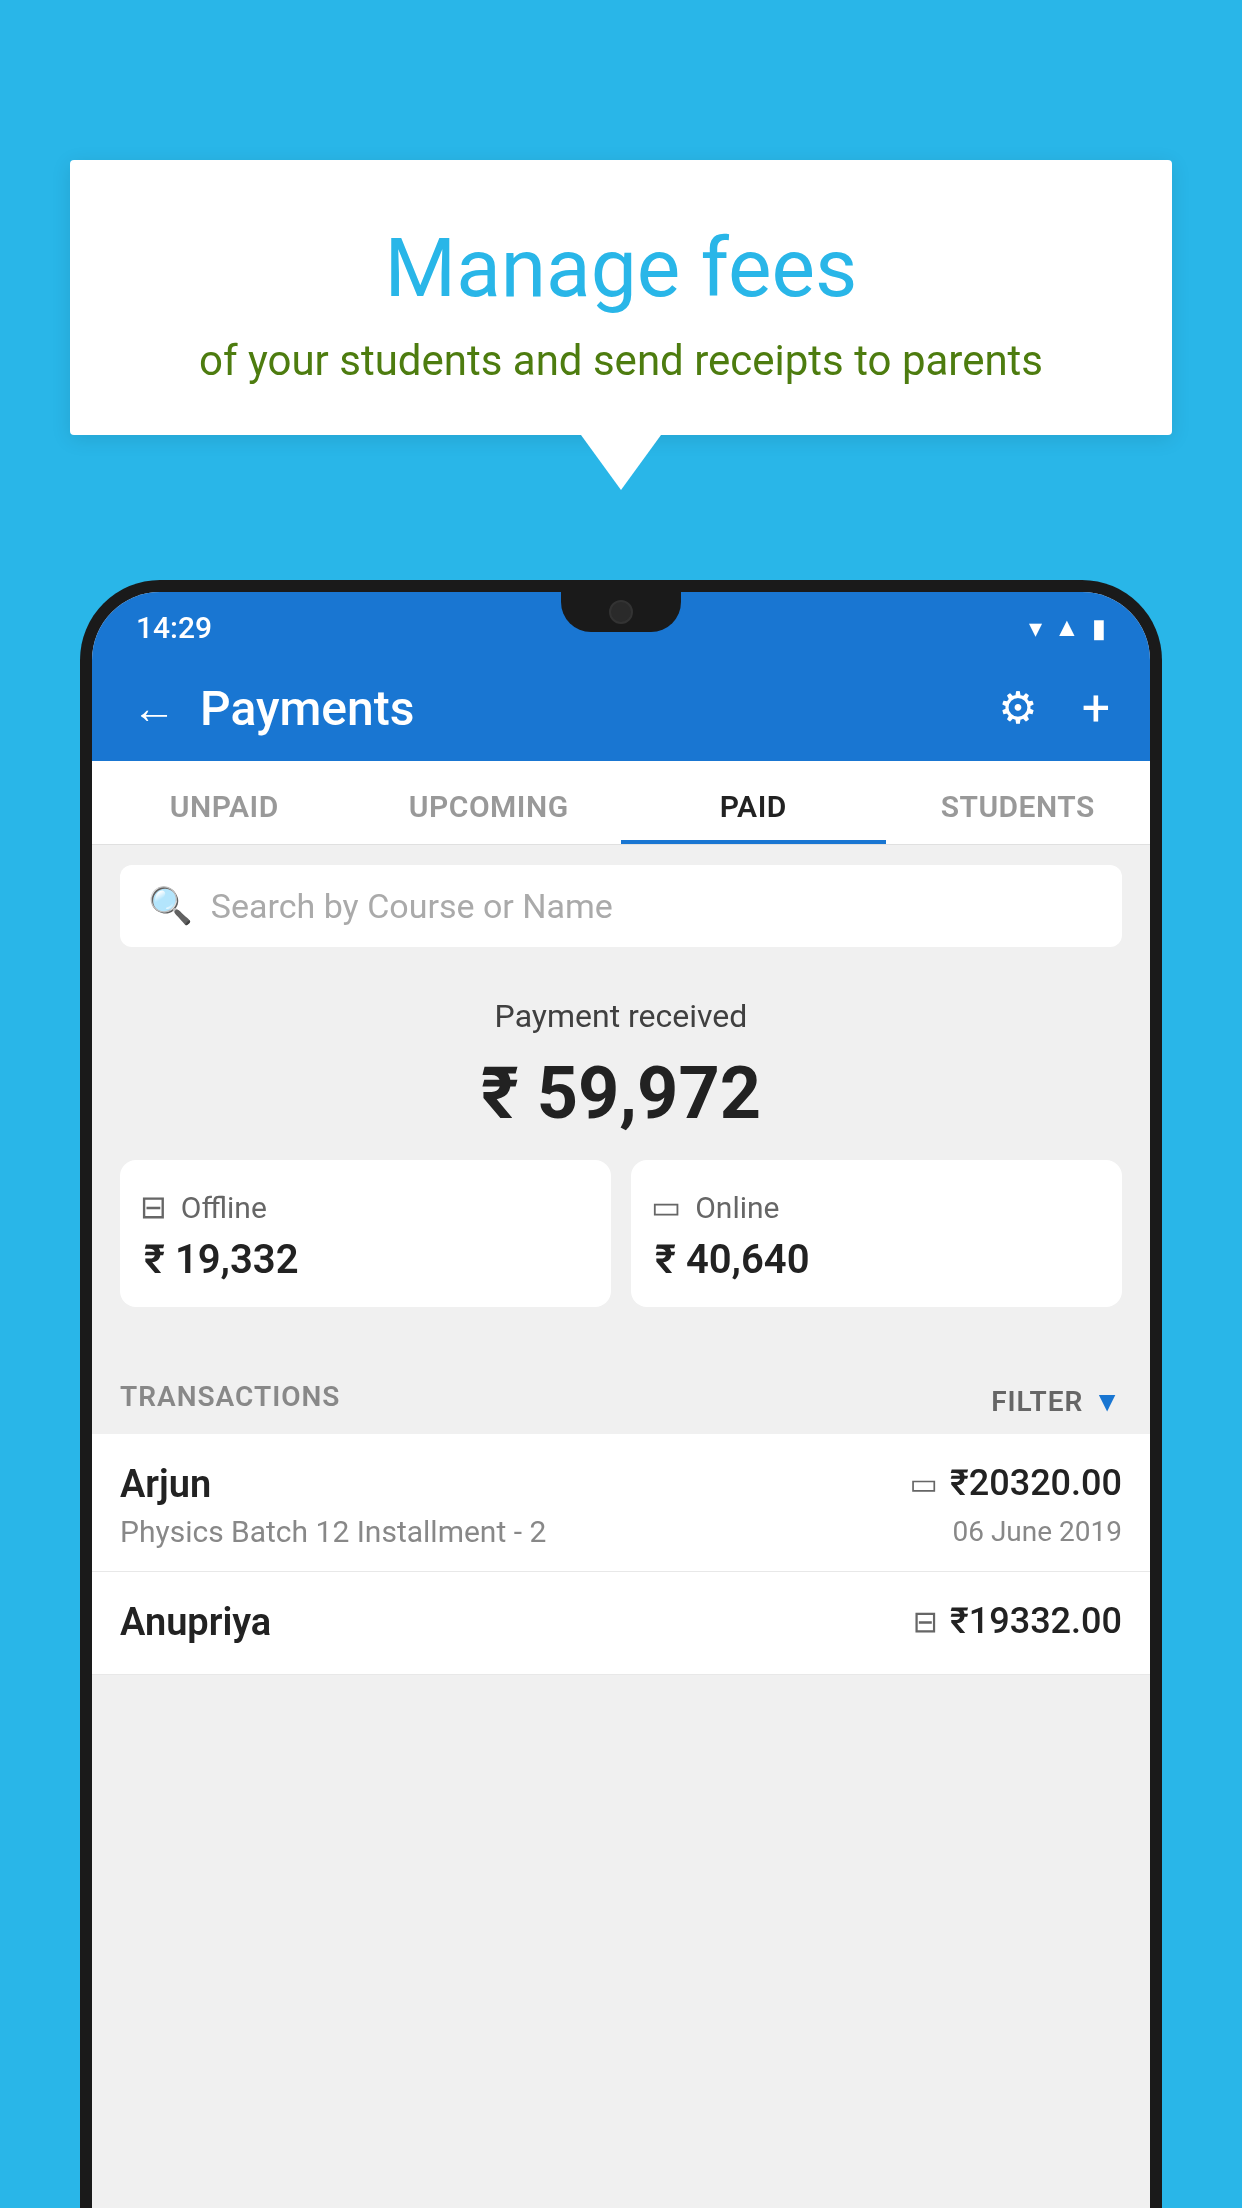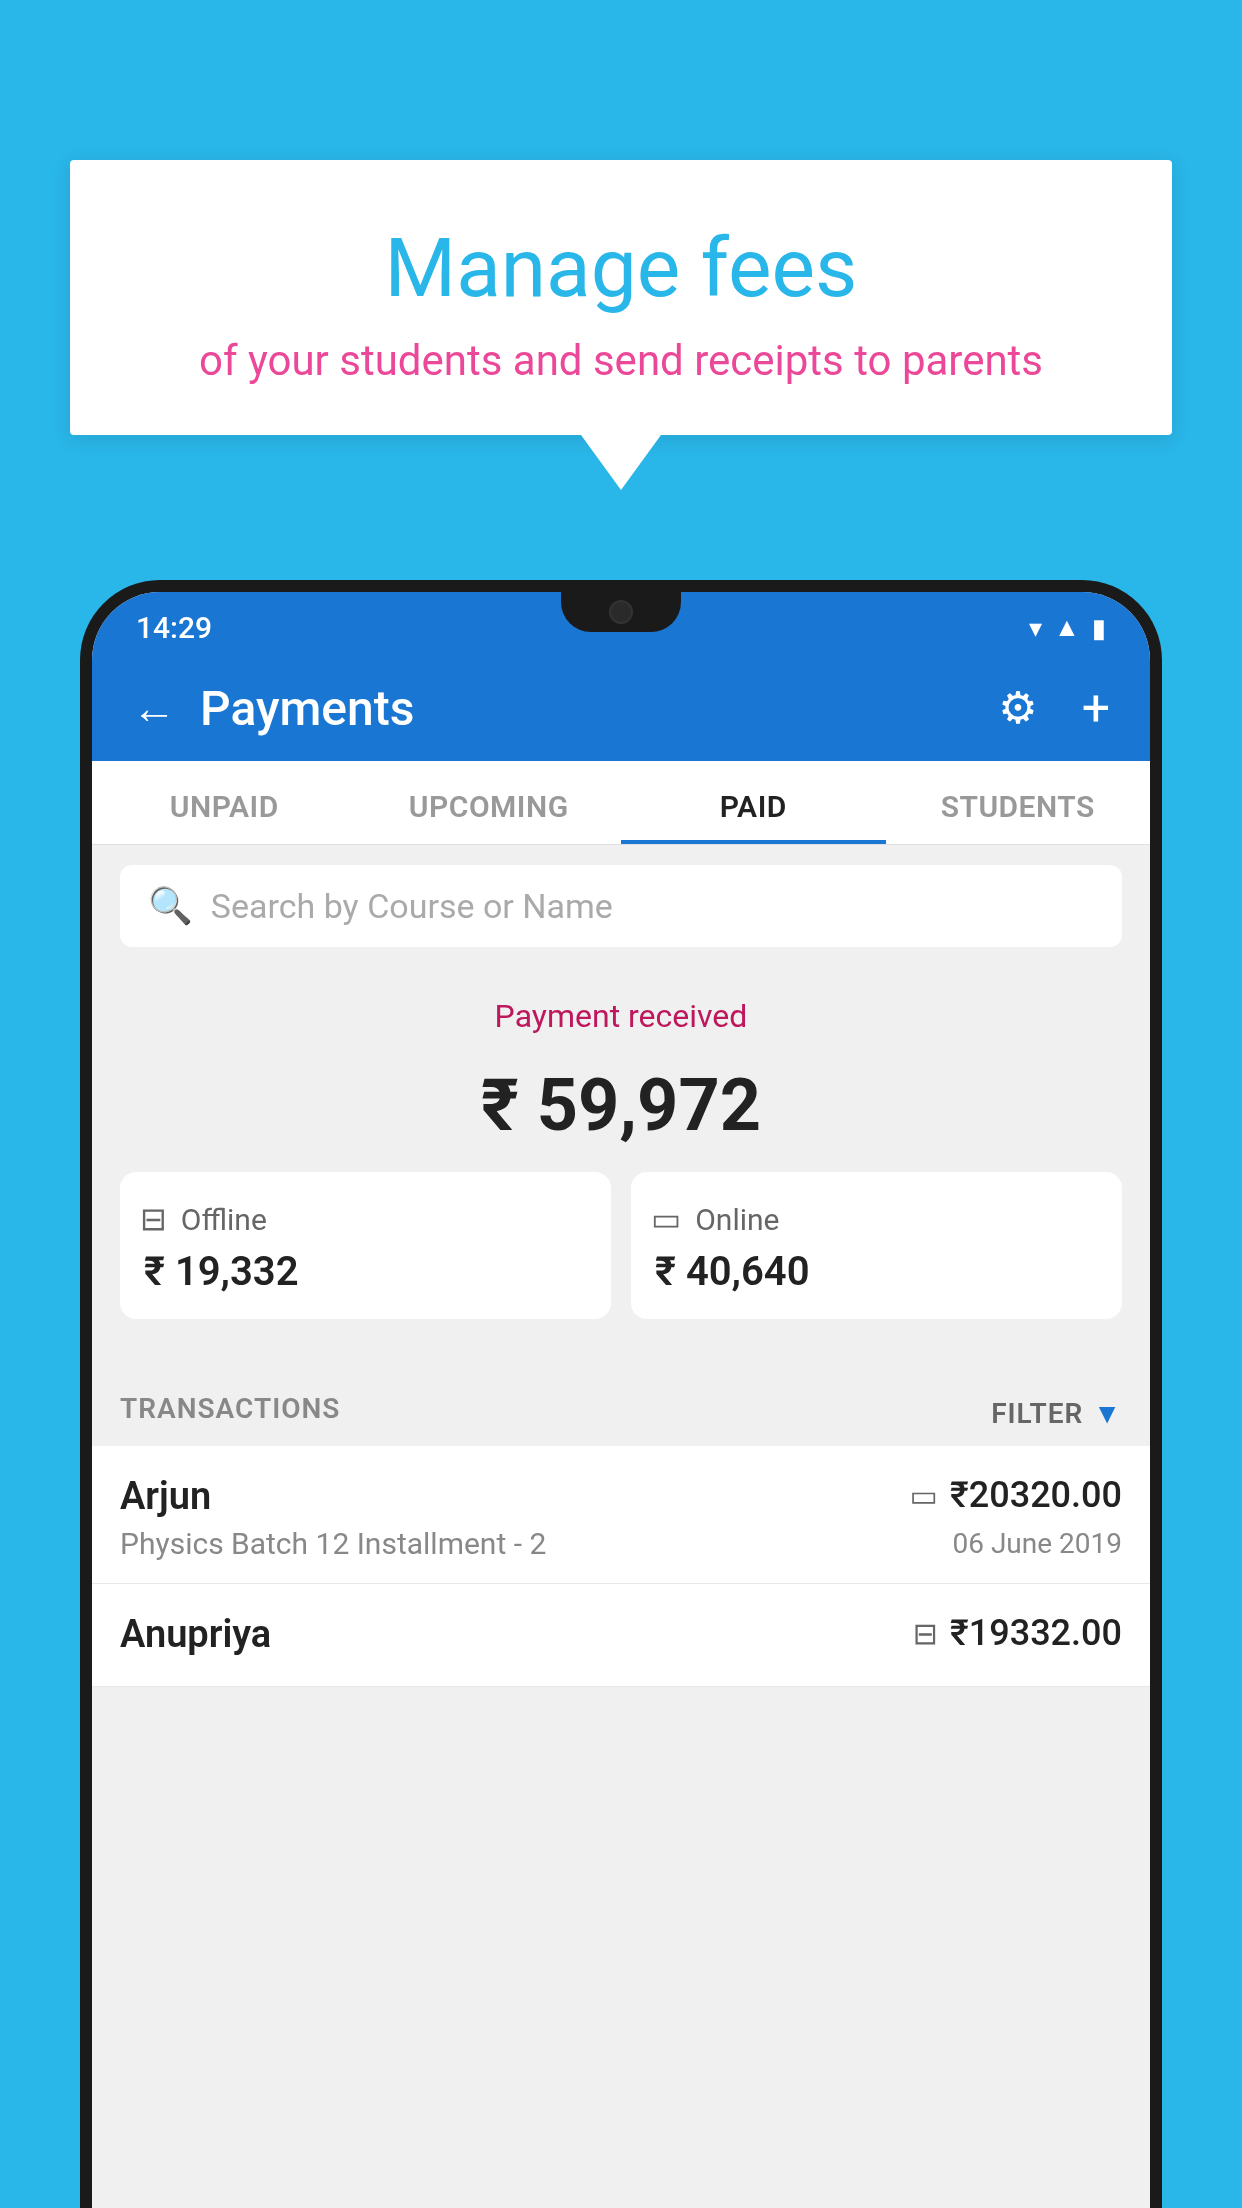--- a/index.html
+++ b/index.html
@@ -30,21 +30,21 @@
       width: 100%;
       box-shadow: 0 4px 20px rgba(0,0,0,0.1);
     }
     .speech-bubble-title {
       color: #29b6e8;
       font-size: 82px;
       font-weight: 400;
       margin-bottom: 20px;
     }
     .speech-bubble-subtitle {
-      color: #ec4899;
+      color: #4d7c0f;
       font-size: 42px;
       font-weight: 400;
     }
     .speech-bubble-arrow {
       width: 0;
       height: 0;
       border-left: 40px solid transparent;
       border-right: 40px solid transparent;
       border-top: 55px solid white;
     }
@@ -200,23 +200,23 @@
       font-size: 34px;
     }
 
     
     .payment-summary {
       text-align: center;
       padding: 30px 28px 20px;
       background: #f0f0f0;
     }
     .payment-label {
-      color: #be185d;
+      color: #404040;
       font-size: 32px;
-      margin-bottom: 28px;
+      margin-bottom: 16px;
     }
     .payment-amount {
       color: #222;
       font-size: 72px;
       font-weight: 700;
       margin-bottom: 24px;
     }
     .payment-cards {
       display: flex;
       gap: 20px;

